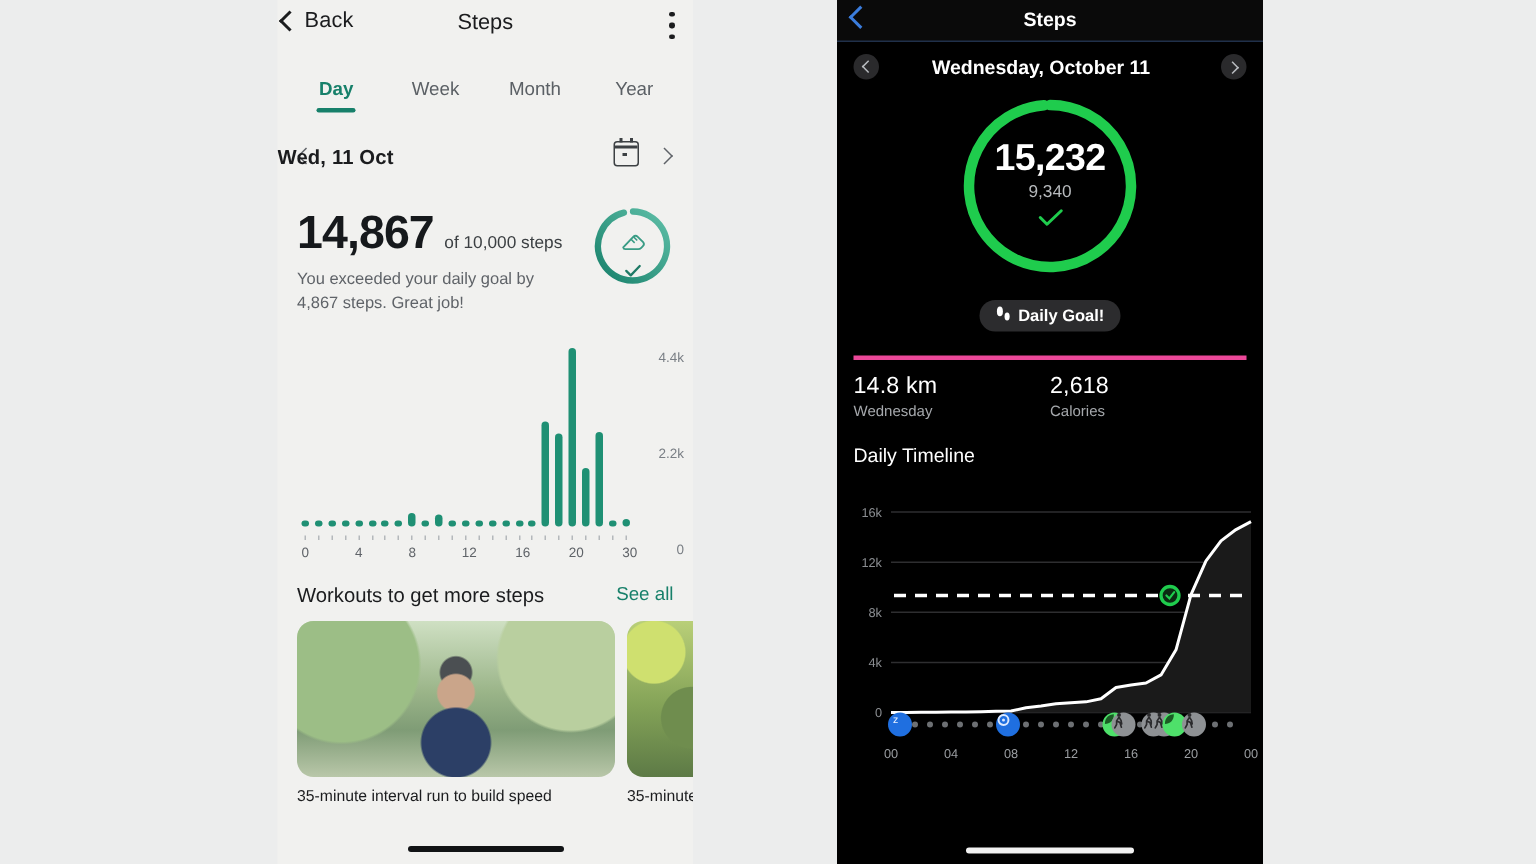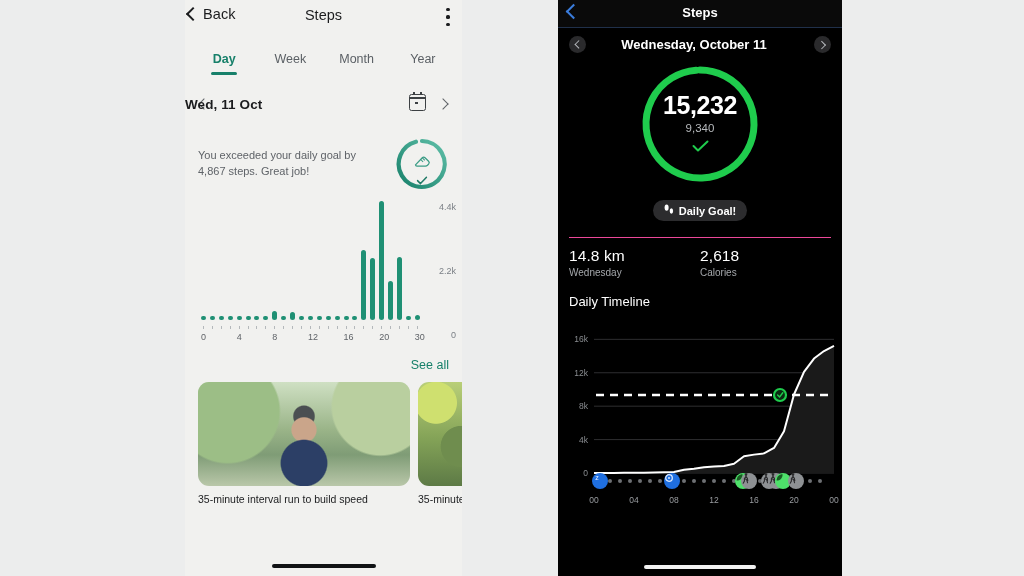--- a/index.html
+++ b/index.html
@@ -190,21 +190,21 @@
   .ring-check{margin-top:4px;}
   .r-pct{text-align:center;font-size:10.5px;color:#c3c6c9;margin-top:4px;}
 
   .r-pill{
     margin:11px auto 0 auto;width:94px;height:21px;border-radius:11px;background:#2c2c2e;
     display:flex;align-items:center;justify-content:center;gap:5px;
     font-size:11px;font-weight:600;color:#fff;
   }
 
   .r-stats{
-    margin:16px 11px 0 11px;border-top:1px solid #ec4899;display:flex;padding-top:9px;
+    margin:16px 11px 0 11px;border-top:3px solid #ec4899;display:flex;padding-top:9px;
   }
   .r-stat{flex:1;}
   .r-stat .v{font-size:15.5px;font-weight:500;letter-spacing:.1px;}
   .r-stat .k{font-size:10px;color:#a5a8ac;margin-top:2px;}
 
   .r-tl-title{margin:16px 0 0 11px;font-size:13px;}
 
   .r-chart{position:relative;height:190px;margin-top:8px;}
   .r-chart svg{position:absolute;left:0;top:0;}
   .act-strip{position:absolute;left:36px;right:8px;bottom:17px;height:18px;}
@@ -257,20 +257,24 @@
       <div class="l-cal">
           <span class="peg a"></span>
           <span class="peg b"></span>
         </div>
       <div class="l-arrow right">
           <i class="ar r"></i>
         </div>
     </div>
 
     <div class="l-summary">
+      <div class="l-big">
+        <span class="l-bignum">14,867</span>
+        <span class="l-goaltxt">of 10,000 steps</span>
+      </div>
       <div class="l-sub">You exceeded your daily goal by 4,867 steps. Great job!</div>
 
       <div class="gauge">
         <svg width="54" height="54" viewBox="0 0 54 54">
           <defs>
             <linearGradient id="gg" x1="0" y1="1" x2="1" y2="0">
               <stop offset="0%" stop-color="#17806a"></stop>
                 <stop offset="100%" stop-color="#5fbfa8"></stop>
             </linearGradient>
           </defs>
@@ -421,20 +425,21 @@
           <span></span>
           <span>20</span>
           <span></span>
           <span></span>
           <span></span>
           <span>30</span>
         </div>
     </div>
 
     <div class="l-workouts">
+      <span class="l-wtitle">Workouts to get more steps</span>
       <span class="l-seeall">See all</span>
     </div>
 
     <div class="cards">
       <div class="card">
         <div class="thumb">
             <div class="photo-a"></div>
           </div>
         <div class="cap">35-minute interval run to build speed</div>
       </div>

